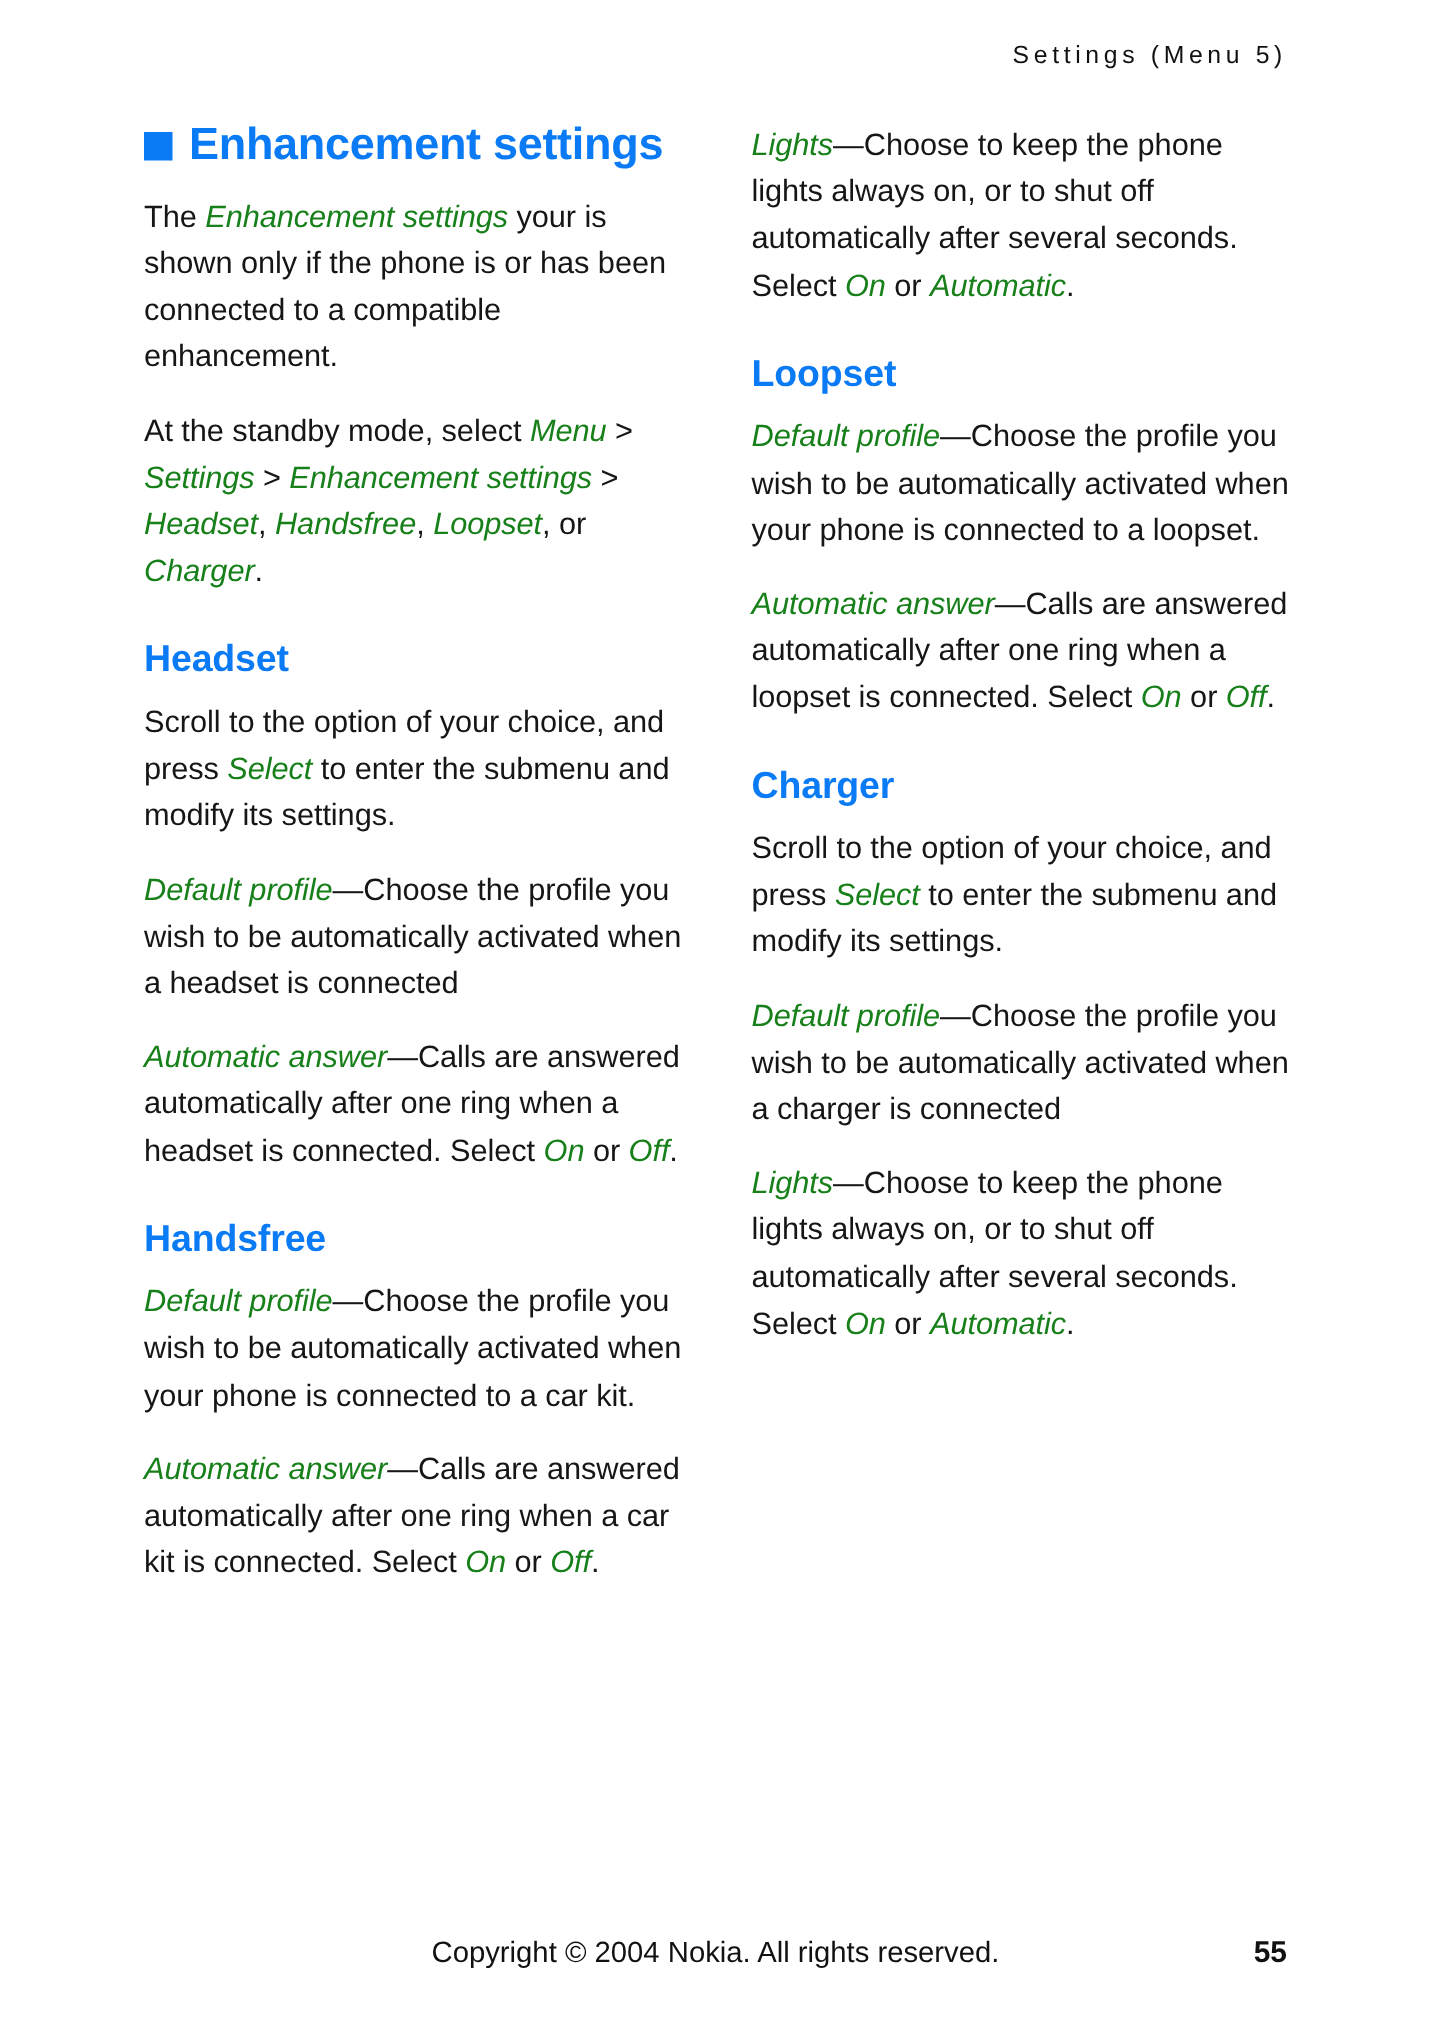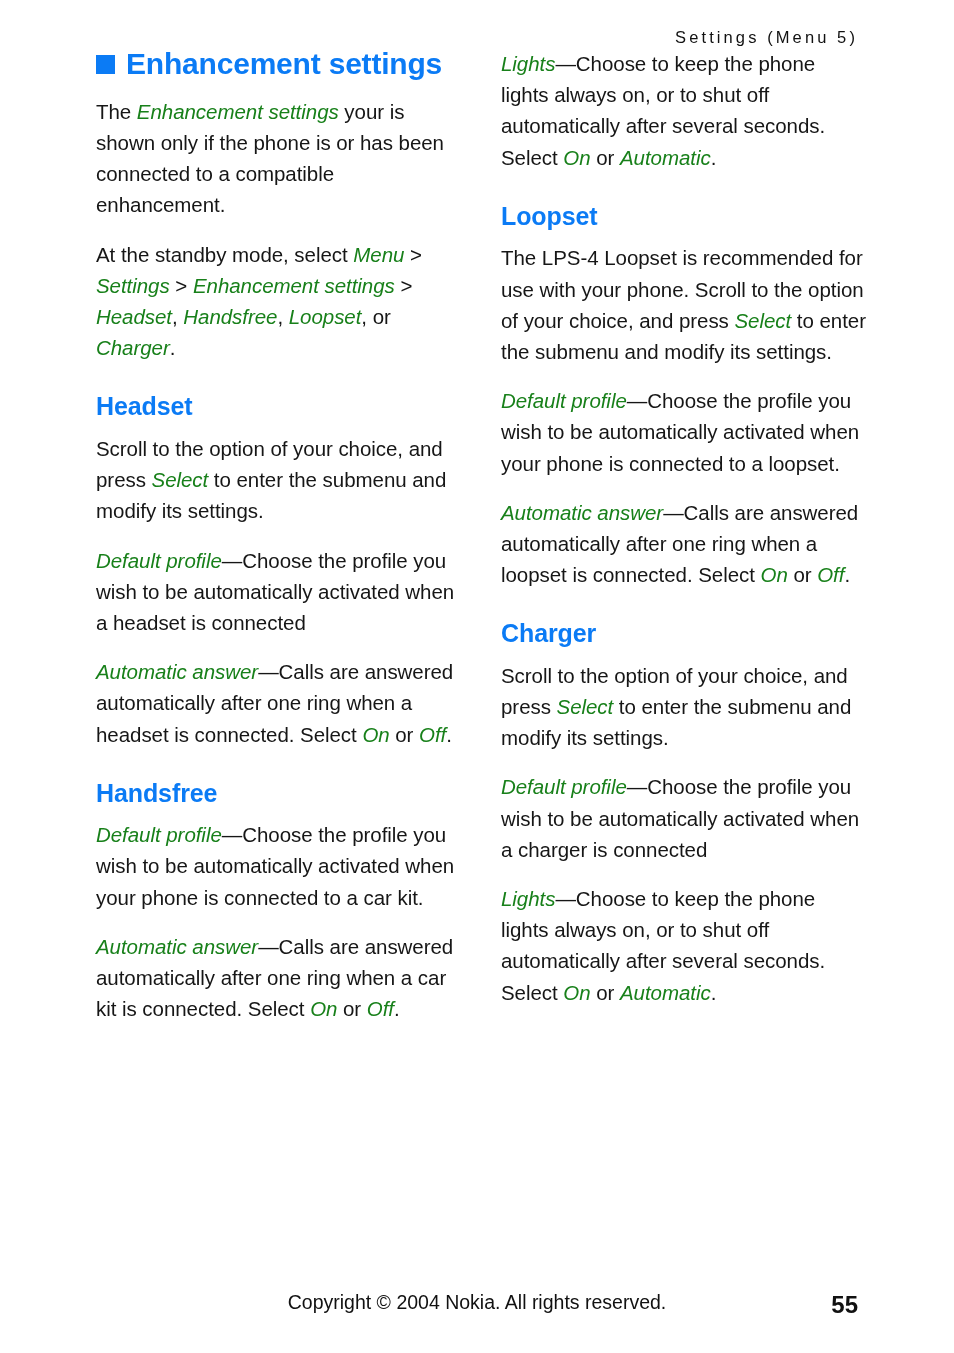--- a/index.html
+++ b/index.html
@@ -23,21 +23,21 @@
     right: 96px;
     font-size: 16.5px;
     letter-spacing: 3.1px;
     color: #111111;
     white-space: nowrap;
   }
 
   
   .columns {
     position: absolute;
-    top: 48px;
+    top: 81px;
     left: 96px;
     width: 772px;
     display: flex;
     gap: 38px;
   }
   .col {
     width: 367px;
   }
 
   
@@ -101,21 +101,21 @@
     text-align: center;
     font-size: 19.5px;
     font-weight: normal;
     color: #111111;
     white-space: nowrap;
   }
   .footer-pageno {
     position: absolute;
     right: 0;
     top: 0;
-    font-size: 24px;
+    font-size: 20px;
     font-weight: bold;
     color: #111111;
   }
 </style>
 </head>
 <body>
 
 <div class="running-header">Settings (Menu 5)</div>
 
 <div class="columns">
@@ -147,21 +147,20 @@
     <p class="body"><span class="ui">Automatic answer</span><span>—Calls are answered automatically after one ring when a car kit is connected. Select </span><span class="ui">On</span><span> or </span><span class="ui">Off</span><span>.</span></p>
 
   </div>
 
   <div class="col">
 
     <p class="body"><span class="ui">Lights</span><span>—Choose to keep the phone lights always on, or to shut off automatically after several seconds. Select </span><span class="ui">On</span><span> or </span><span class="ui">Automatic</span><span>.</span></p>
 
     <h2 class="section-title">Loopset</h2>
 
-    <p class="body"><span>The LPS-4 Loopset is recommended for use with your phone. Scroll to the option of your choice, and press </span><span class="ui">Select</span><span> to enter the submenu and modify its settings.</span></p>
 
     <p class="body"><span class="ui">Default profile</span><span>—Choose the profile you wish to be automatically activated when your phone is connected to a loopset.</span></p>
 
     <p class="body"><span class="ui">Automatic answer</span><span>—Calls are answered automatically after one ring when a loopset is connected. Select </span><span class="ui">On</span><span> or </span><span class="ui">Off</span><span>.</span></p>
 
     <h2 class="section-title">Charger</h2>
 
     <p class="body"><span>Scroll to the option of your choice, and press </span><span class="ui">Select</span><span> to enter the submenu and modify its settings.</span></p>
 
     <p class="body"><span class="ui">Default profile</span><span>—Choose the profile you wish to be automatically activated when a charger is connected</span></p>

